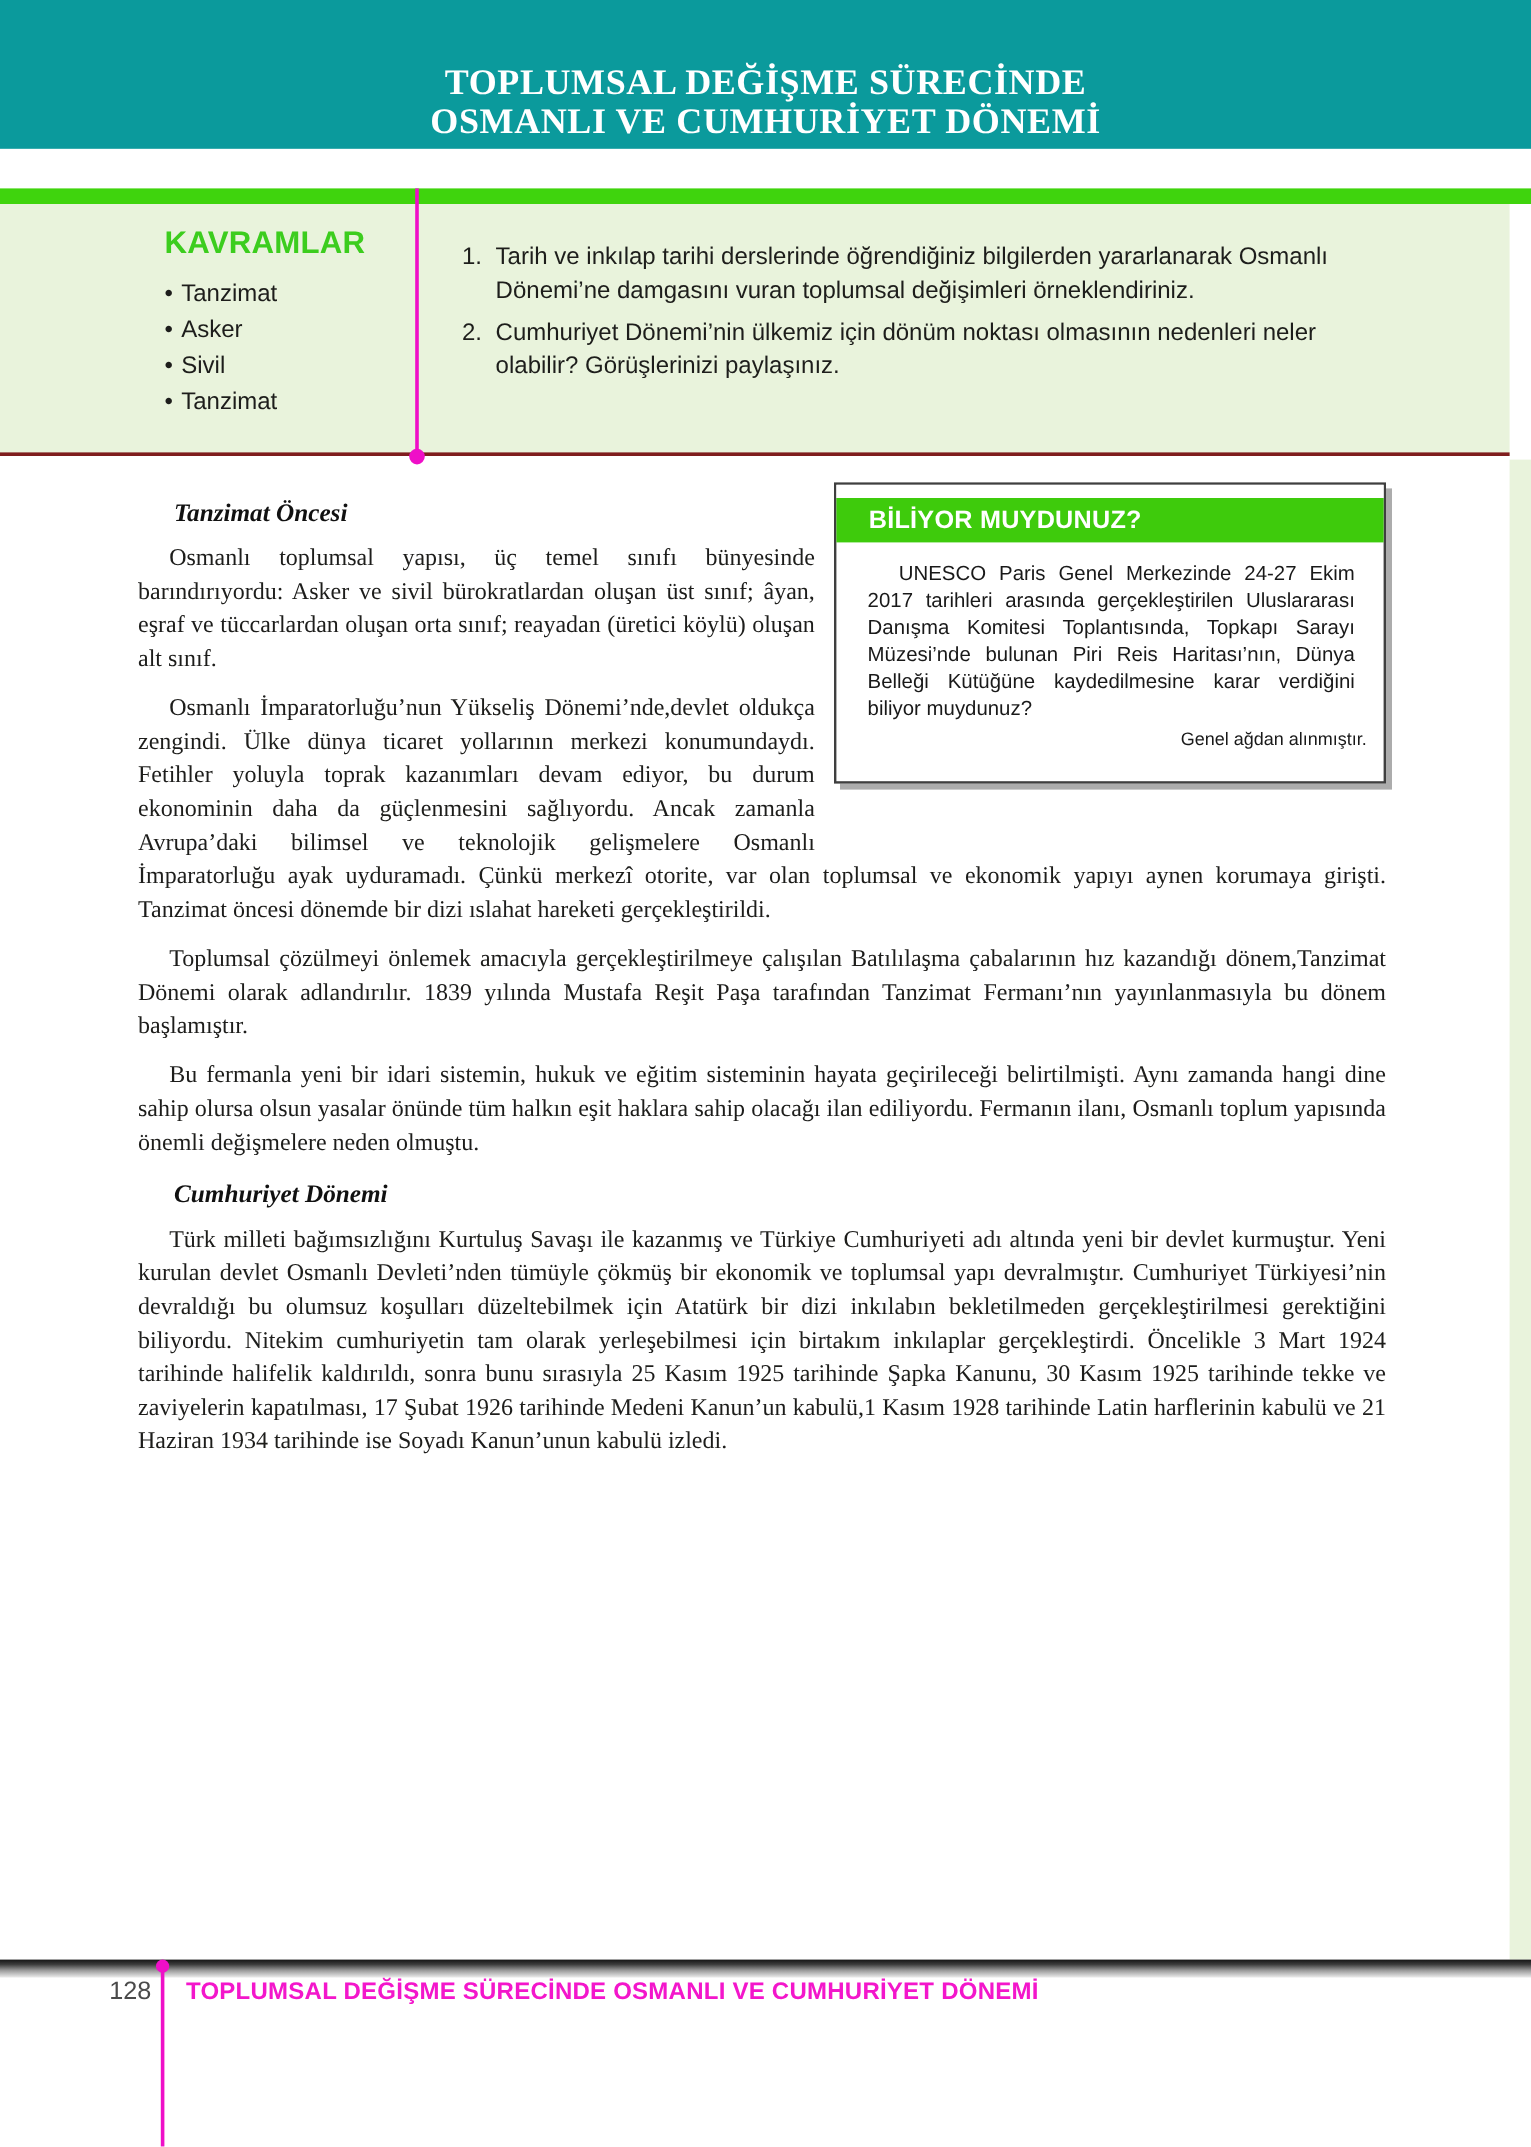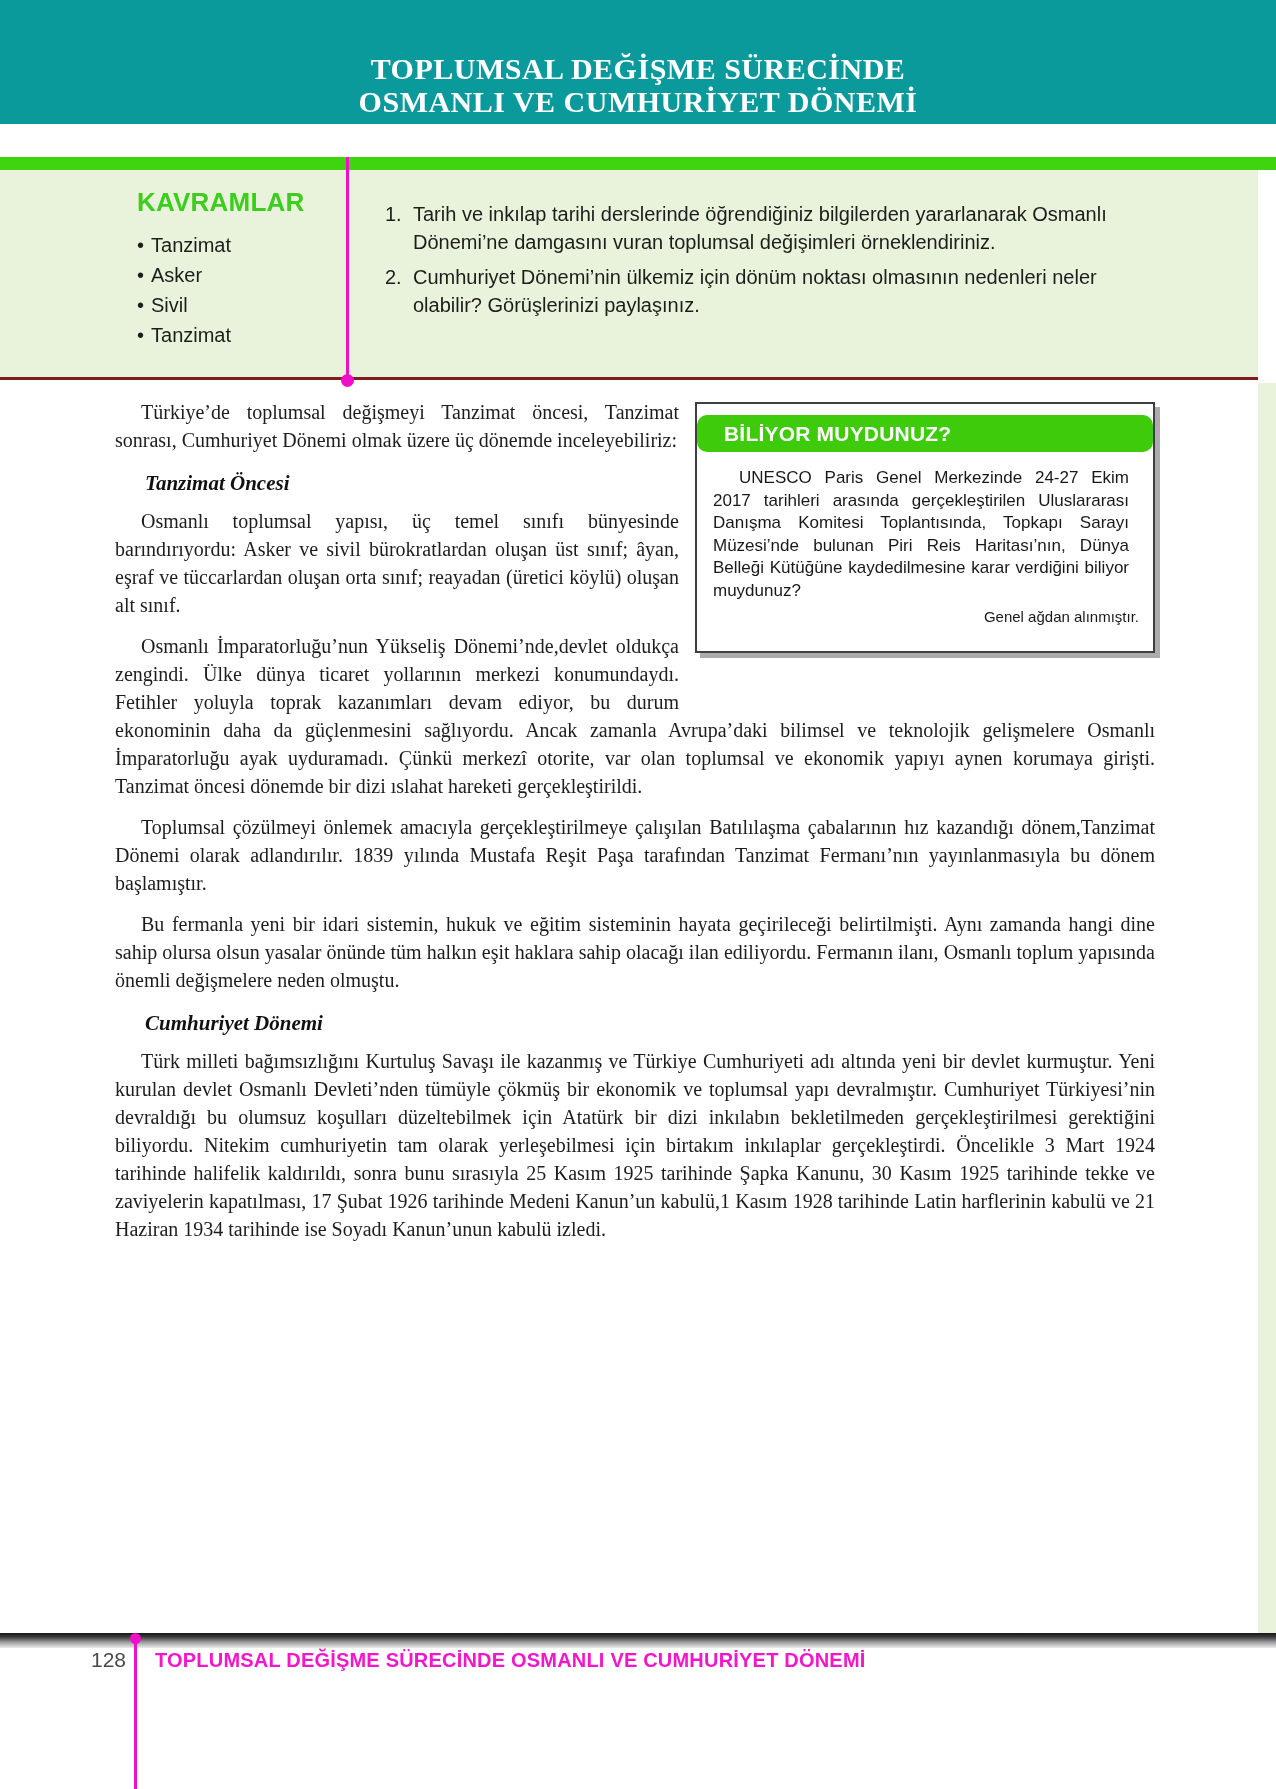--- a/index.html
+++ b/index.html
@@ -96,27 +96,27 @@
     float:right; width:460px; margin:4px 0 44px 16px;
     background:#ffffff;
     border:2px solid #3f3f3f;
     box-shadow:5px 5px 0 rgba(70,70,70,0.45);
   }
   .know-box .bar-spacer { height:11px; background:#ffffff; }
   .know-bar {
     height:37px; background:#3ecb0c;
     font-family:"Liberation Sans", sans-serif;
     font-weight:bold; font-size:21px; line-height:37px;
-    color:#ffffff; padding-left:27px; letter-spacing:0.2px;border-radius:10px;
+    color:#ffffff; padding-left:27px; letter-spacing:0.2px;
   }
   .know-body {
     font-family:"Liberation Sans", sans-serif;
     font-size:17px; line-height:22.5px; text-align:justify;
     text-indent:26px; color:#191919;
-    padding:15px 24px 2px 16px;
+    padding:15px 24px 2px 26px;
   }
   .know-source {
     font-family:"Liberation Sans", sans-serif;
     font-size:15px; text-align:right; color:#191919;
     padding:4px 14px 26px 0;
   }
 
   
   .footer-bar {
     position:absolute; left:0; top:1633px; width:1276px; height:15px;
@@ -195,21 +195,20 @@
 
   <div class="content">
 
     <aside class="know-box">
       <div class="bar-spacer"></div>
       <div class="know-bar">BİLİYOR MUYDUNUZ?</div>
       <div class="know-body">UNESCO Paris Genel Merkezinde 24-27 Ekim 2017 tarihleri arasında gerçekleştirilen Uluslararası Danışma Komitesi Toplantısında, Topkapı Sarayı Müzesi’nde bulunan Piri Reis Haritası’nın, Dünya Belleği Kütüğüne kaydedilmesine karar verdiğini biliyor muydunuz?</div>
       <div class="know-source">Genel ağdan alınmıştır.</div>
     </aside>
 
-    <p>Türkiye’de toplumsal değişmeyi Tanzimat öncesi, Tanzimat sonrası, Cumhuriyet Dönemi olmak üzere üç dönemde inceleyebiliriz:</p>
 
     <h2>Tanzimat Öncesi</h2>
     <p>Osmanlı toplumsal yapısı, üç temel sınıfı bünyesinde barındırıyordu: Asker ve sivil bürokratlardan oluşan üst sınıf; âyan, eşraf ve tüccarlardan oluşan orta sınıf; reayadan (üretici köylü) oluşan alt sınıf.</p>
     <p>Osmanlı İmparatorluğu’nun Yükseliş Dönemi’nde,devlet oldukça zengindi. Ülke dünya ticaret yollarının merkezi konumundaydı. Fetihler yoluyla toprak kazanımları devam ediyor, bu durum ekonominin daha da güçlenmesini sağlıyordu. Ancak zamanla Avrupa’daki bilimsel ve teknolojik gelişmelere Osmanlı İmparatorluğu ayak uyduramadı. Çünkü merkezî otorite, var olan toplumsal ve ekonomik yapıyı aynen korumaya girişti. Tanzimat öncesi dönemde bir dizi ıslahat hareketi gerçekleştirildi.</p>
 
     <p>Toplumsal çözülmeyi önlemek amacıyla gerçekleştirilmeye çalışılan Batılılaşma çabalarının hız kazandığı dönem,Tanzimat Dönemi olarak adlandırılır. 1839 yılında Mustafa Reşit Paşa tarafından Tanzimat Fermanı’nın yayınlanmasıyla bu dönem başlamıştır.</p>
     <p>Bu fermanla yeni bir idari sistemin, hukuk ve eğitim sisteminin hayata geçirileceği belirtilmişti. Aynı zamanda hangi dine sahip olursa olsun yasalar önünde tüm halkın eşit haklara sahip olacağı ilan ediliyordu. Fermanın ilanı, Osmanlı toplum yapısında önemli değişmelere neden olmuştu.</p>
 
     <h2>Cumhuriyet Dönemi</h2>
     <p>Türk milleti bağımsızlığını Kurtuluş Savaşı ile kazanmış ve Türkiye Cumhuriyeti adı altında yeni bir devlet kurmuştur. Yeni  kurulan devlet Osmanlı Devleti’nden tümüyle çökmüş bir ekonomik ve toplumsal yapı devralmıştır. Cumhuriyet Türkiyesi’nin devraldığı bu olumsuz koşulları düzeltebilmek için Atatürk bir dizi inkılabın bekletilmeden gerçekleştirilmesi gerektiğini biliyordu. Nitekim  cumhuriyetin tam olarak yerleşebilmesi için birtakım inkılaplar gerçekleştirdi. Öncelikle 3 Mart 1924 tarihinde halifelik kaldırıldı, sonra bunu sırasıyla 25 Kasım 1925 tarihinde Şapka Kanunu, 30 Kasım 1925 tarihinde tekke ve zaviyelerin kapatılması, 17 Şubat 1926 tarihinde Medeni Kanun’un kabulü,1 Kasım 1928 tarihinde Latin harflerinin kabulü ve 21 Haziran 1934 tarihinde  ise Soyadı Kanun’unun kabulü izledi.</p>

